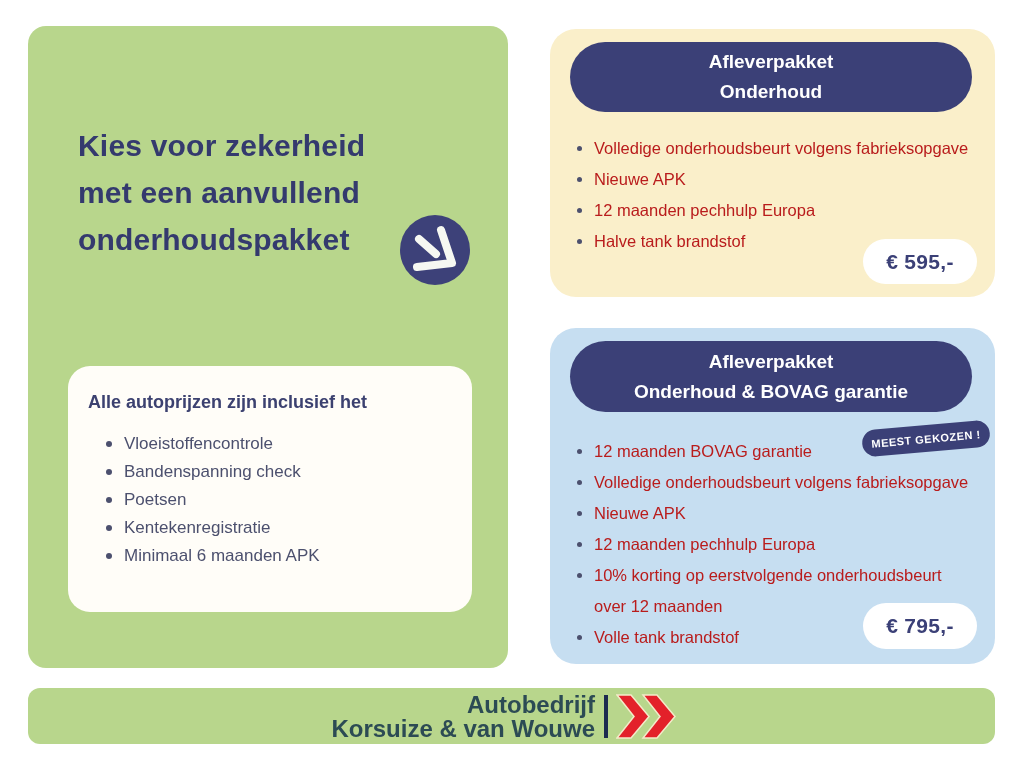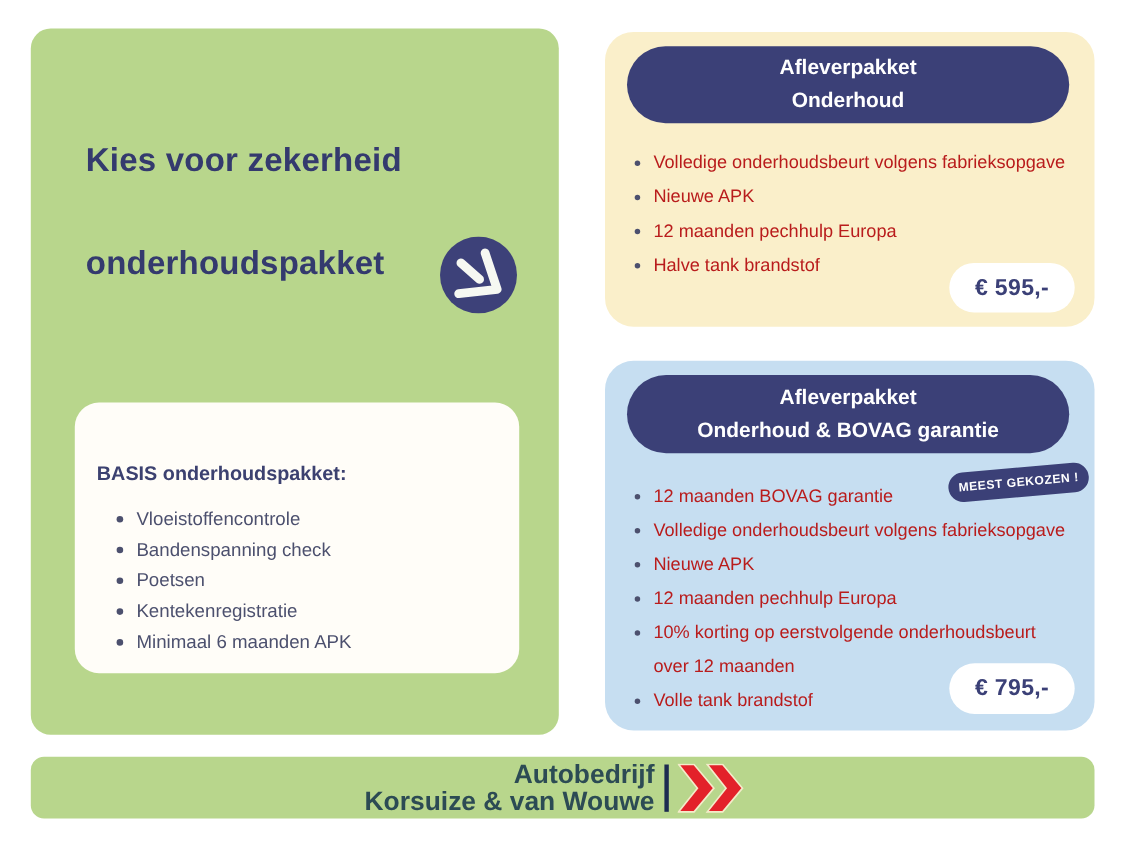--- a/index.html
+++ b/index.html
@@ -97,38 +97,37 @@
   .footer-chevrons { position:absolute; left:588px; top:6px; }
 </style>
 </head>
 <body>
 
 <div class="canvas">
 
   <section class="panel-left">
     <h1 class="headline">
       <span>Kies voor zekerheid</span><br>
-      <br>
+      <span>met een aanvullend</span><br>
       <span>onderhoudspakket</span>
     </h1>
 
     <span class="arrow-circle">
       <svg width="70" height="70" viewBox="0 0 70 70">
         <circle cx="35" cy="35" r="35" fill="#3d4179"></circle>
         <g stroke="#f6f8f2" stroke-width="8" stroke-linecap="round" stroke-linejoin="round" fill="none">
           <line x1="19" y1="24" x2="36" y2="39"></line>
           <polyline points="41,15 52,48 17,52"></polyline>
         </g>
       </svg>
     </span>
 
     <div class="basis-card">
       <h2>
-        <br>
-        <span>BASIS onderhoudspakket:</span>
+        <span>Alle autoprijzen zijn inclusief het</span><br>
       </h2>
       <ul>
         <li>Vloeistoffencontrole</li>
         <li>Bandenspanning check</li>
         <li>Poetsen</li>
         <li>Kentekenregistratie</li>
         <li>Minimaal 6 maanden APK</li>
       </ul>
     </div>
   </section>

